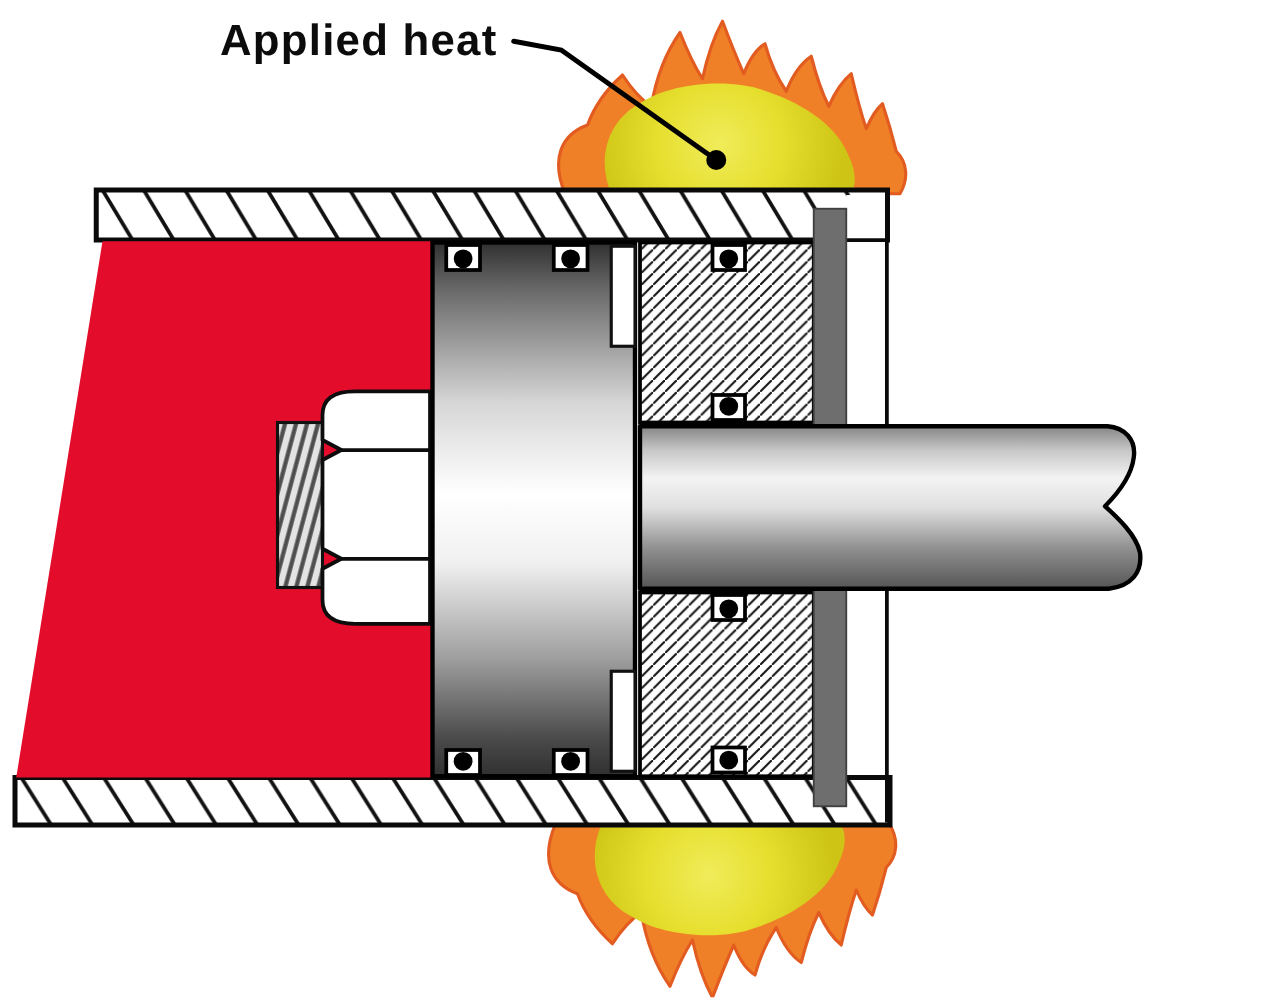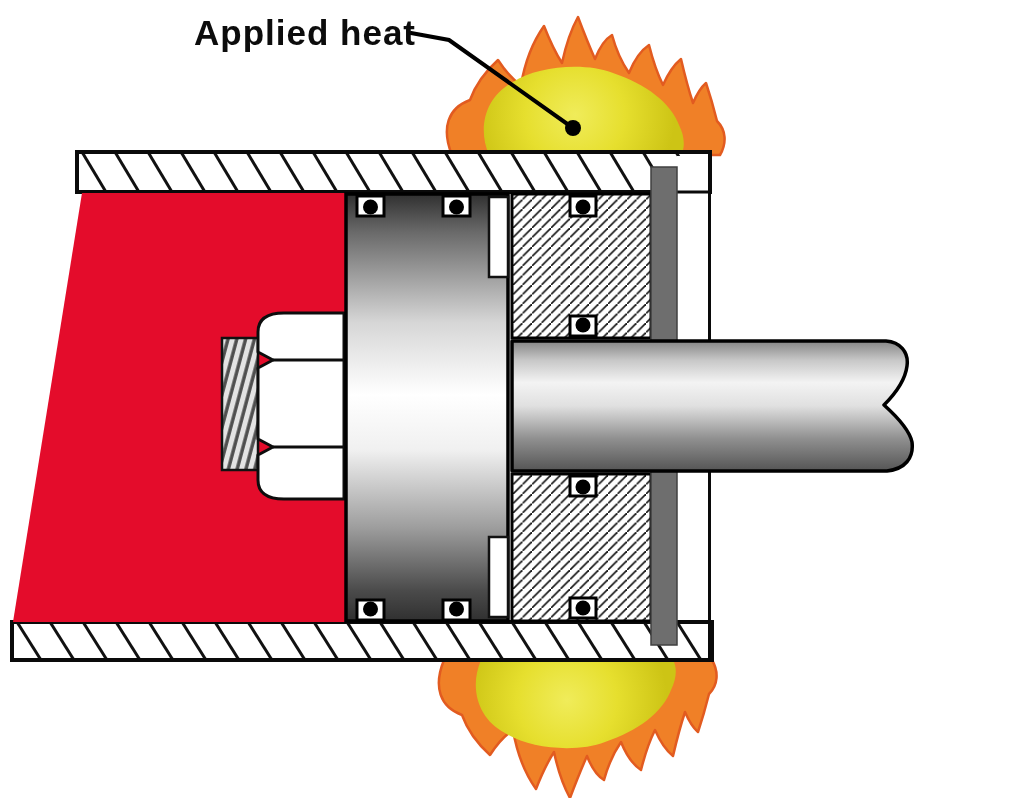--- a/index.html
+++ b/index.html
@@ -1,20 +1,20 @@
 <!DOCTYPE html>
 <html style="--background: #ffffff; --fluidRed: #e40c2b; --flameOrange: #f08027; --flameOrangeDeep: #e25b20; --flameYellowLight: #f0ec5a; --flameYellow: #e6df2e; --flameYellowDeep: #cdc415; --barGray: #6e6e6e; --outline: #0d0d0d; --oring: #000000;"><head>
 <meta charset="utf-8">
 <style>
   html,body{margin:0;padding:0;background:#ffffff;}
   .canvas{position:relative;width:1024px;height:798px;background:var(--background,#fff);overflow:hidden;
           font-family:"Liberation Sans", sans-serif;}
   .canvas svg{position:absolute;left:0;top:0;}
   .lbl{position:absolute;left:176px;top:13px;font-size:35px;font-weight:bold;color:#0c0c0c;
-       letter-spacing:1px;white-space:nowrap;margin-left:18px;}
+       letter-spacing:1px;white-space:nowrap;}
 </style>
 </head>
 <body>
 
 <div class="canvas">
 
   <svg width="1024" height="798" viewBox="0 0 1024 798">
     <defs>
       <pattern id="hatchWallTop" patternUnits="userSpaceOnUse" x="77" y="152" width="33" height="40">
         <line x1="5" y1="0" x2="29" y2="40" stroke="#111" stroke-width="3"></line>

